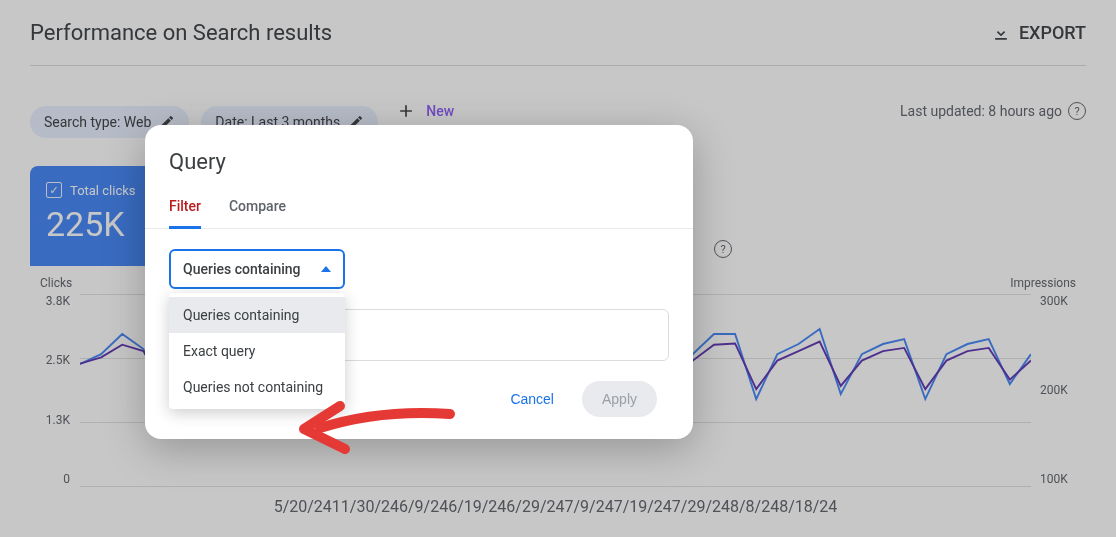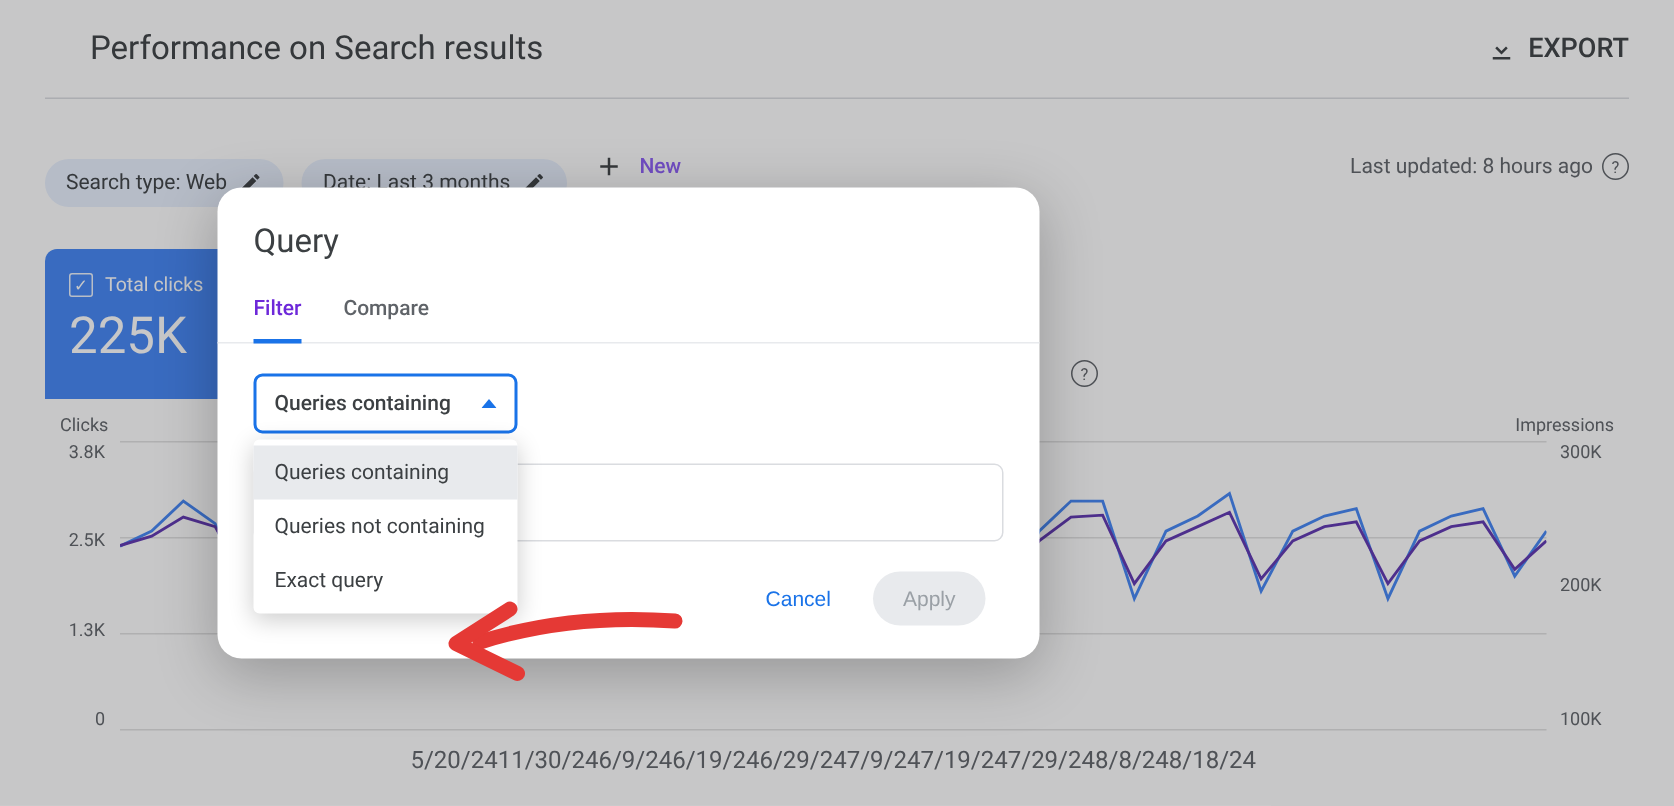--- a/index.html
+++ b/index.html
@@ -25,21 +25,20 @@
     display: flex;
     justify-content: space-between;
     align-items: center;
     padding-bottom: 20px;
     border-bottom: 1px solid #dadce0;
   }
   .title {
     font-size: 22px;
     color: #3c4043;
     font-weight: 400;
-    margin-left: 30px;
   }
   .export {
     display: flex; align-items: center; gap: 8px;
     font-size: 18px; font-weight: 500; color: #3c4043;
     cursor: pointer;
   }
   .export svg { width: 20px; height: 20px; fill: #3c4043; }
   .filters-row {
     display: flex; align-items: center; gap: 12px;
     padding: 18px 0;
@@ -148,21 +147,21 @@
     display: flex; gap: 28px;
     padding: 0 24px; margin-top: 24px;
     border-bottom: 1px solid #e8eaed;
   }
   .tab {
     padding-bottom: 12px;
     font-size: 14px; font-weight: 500;
     color: #5f6368; cursor: pointer;
   }
   .tab.active {
-    color: #6d28d9;
+    color: #b91c1c;
     border-bottom: 3px solid #1a73e8;
     margin-bottom: -1px;
   }
   .select-wrap {
     margin: 20px 24px 0;
     position: relative;
     width: 176px;
   }
   .select {
     height: 40px;
@@ -323,22 +322,22 @@
   </div>
   <div class="select-wrap">
     <div class="select">
       <span>Queries containing</span>
       <svg viewBox="0 0 10 6">
           <path d="M0 6 L5 0 L10 6 Z" fill="#1a73e8"></path>
         </svg>
     </div>
     <div class="dropdown">
       <div class="dropdown-item highlight">Queries containing</div>
+      <div class="dropdown-item">Exact query</div>
       <div class="dropdown-item">Queries not containing</div>
-      <div class="dropdown-item">Exact query</div>
     </div>
   </div>
   <input class="text-input" type="text" style="">
   <div class="dialog-actions">
     <button class="btn btn-cancel">Cancel</button>
     <button class="btn btn-apply">Apply</button>
   </div>
 </div>
 
 <svg class="arrow-annot" width="170" height="80" viewBox="0 0 170 80">

